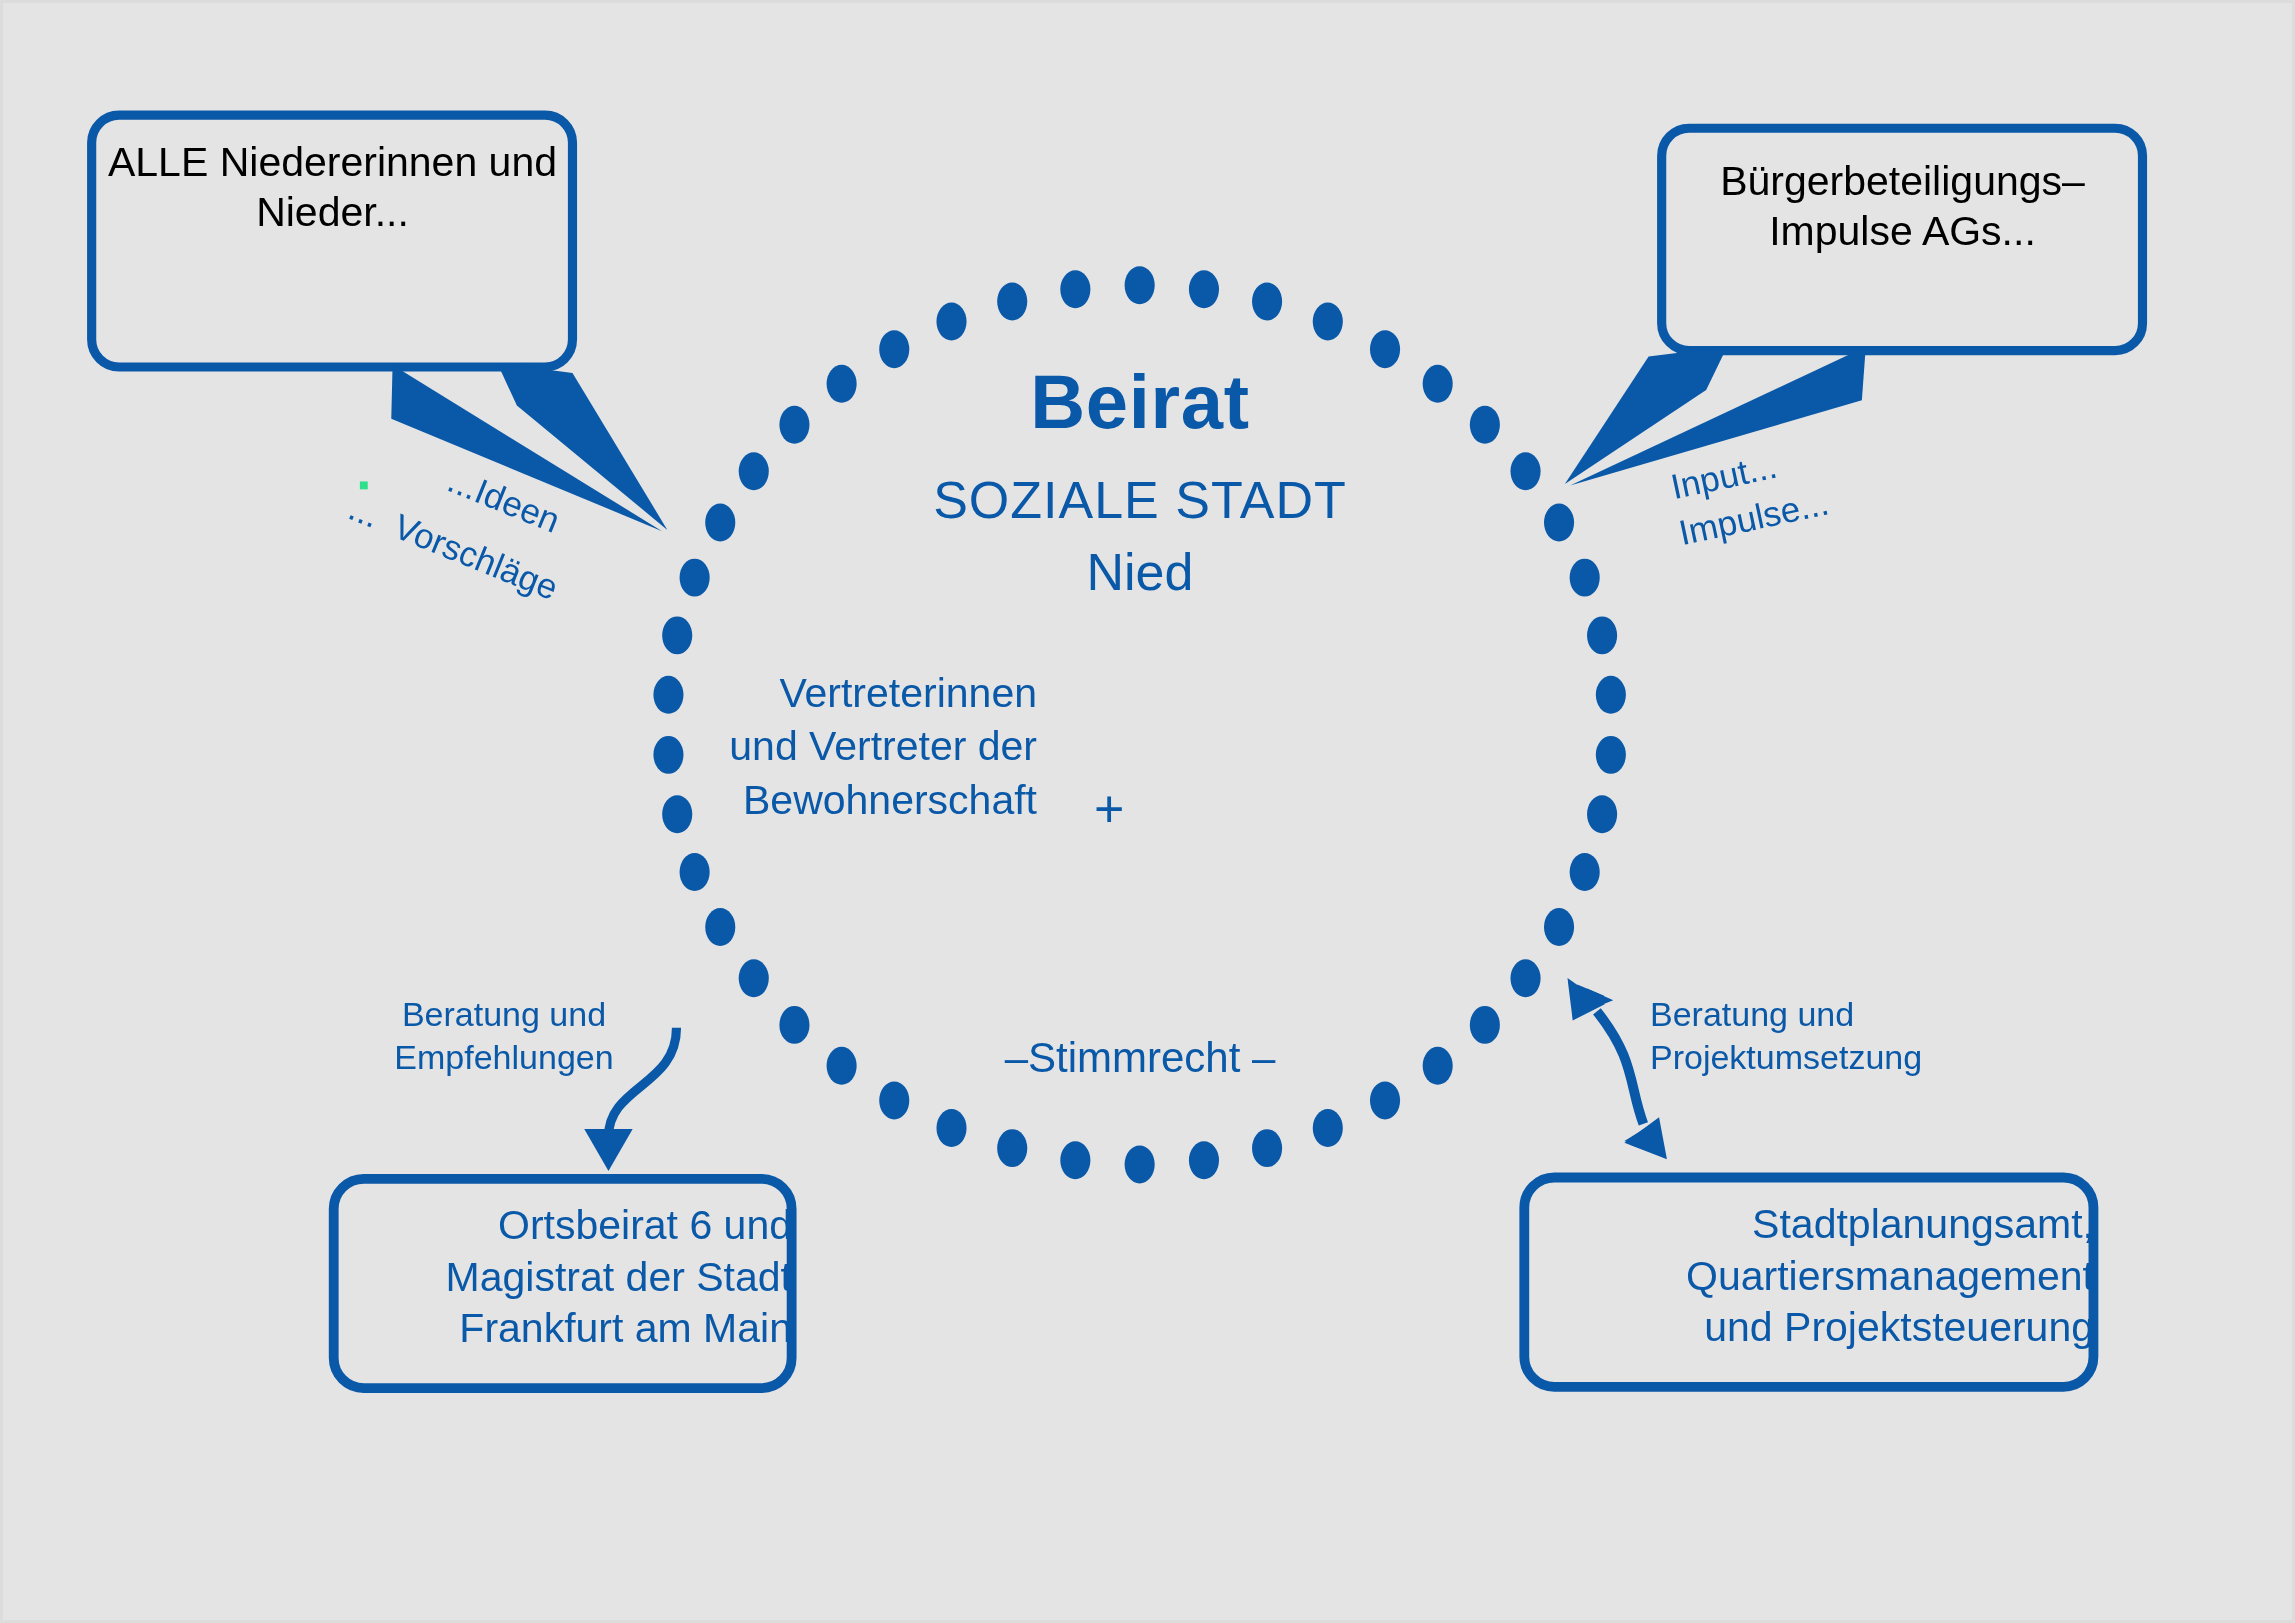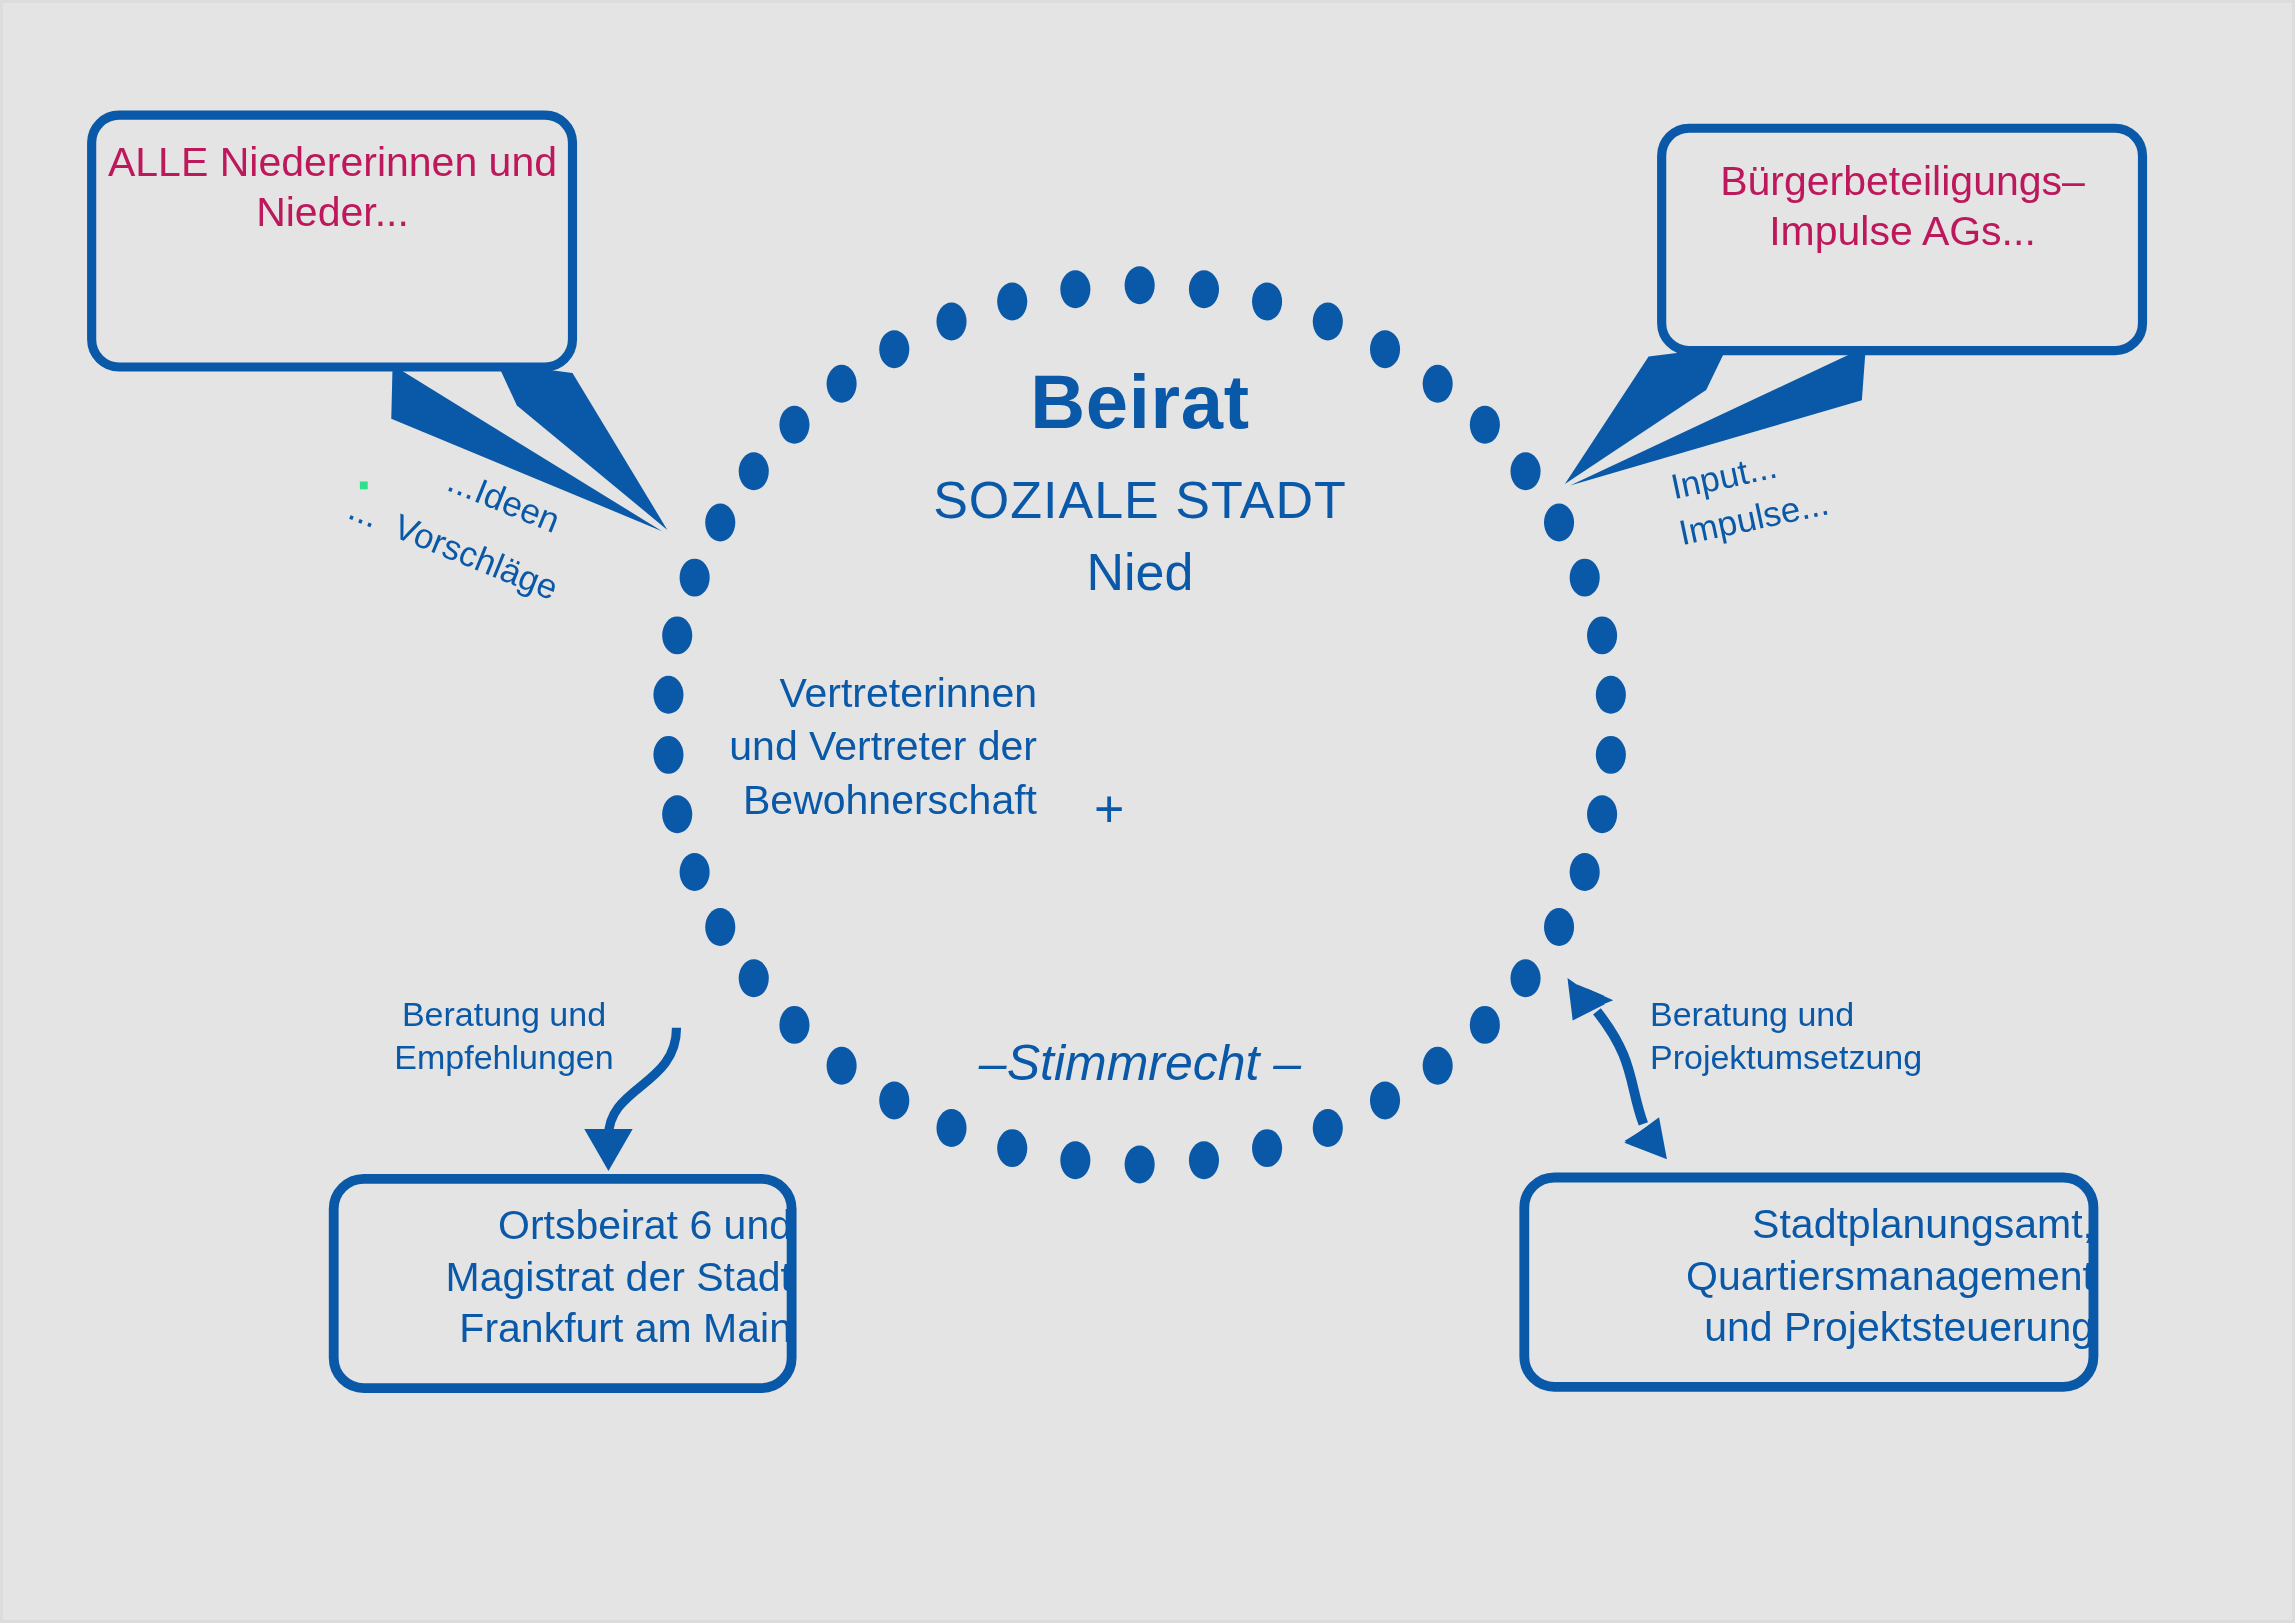--- a/index.html
+++ b/index.html
@@ -18,38 +18,38 @@
     background:#e4e4e4;
     pointer-events:none;
   }
   svg.layer{position:absolute;left:0;top:0;width:2295px;height:1623px;}
 
   .txt{position:absolute;color:#0a58a8;line-height:1.18;white-space:pre;}
   .center{text-align:center;}
 
   
   .bubble-text{
-    position:absolute;text-align:center;color:#be185d;
+    position:absolute;text-align:center;color:#000000;
     font-size:41px;line-height:1.22;
   }
 
   
   .t-beirat{
     font-size:76px;font-weight:bold;letter-spacing:0.7px;
   }
   .t-soziale{font-size:52px;letter-spacing:1px;}
   .t-nied{font-size:52px;}
 
   
   .col{
     position:absolute;text-align:right;color:#0a58a8;
     font-size:41px;line-height:1.30;
   }
   .plus{position:absolute;color:#0a58a8;font-size:52px;}
-  .stimm{position:absolute;color:#0a58a8;font-size:50px;font-style:italic;}
+  .stimm{position:absolute;color:#0a58a8;font-size:42px;}
 
   
   .rot{position:absolute;color:#0a58a8;font-size:35px;line-height:1.25;white-space:pre;}
 
   
   .cap{position:absolute;color:#0a58a8;font-size:34px;line-height:1.26;white-space:pre;}
 
   
   .boxtext{
     position:absolute;text-align:right;color:#0a58a8;

